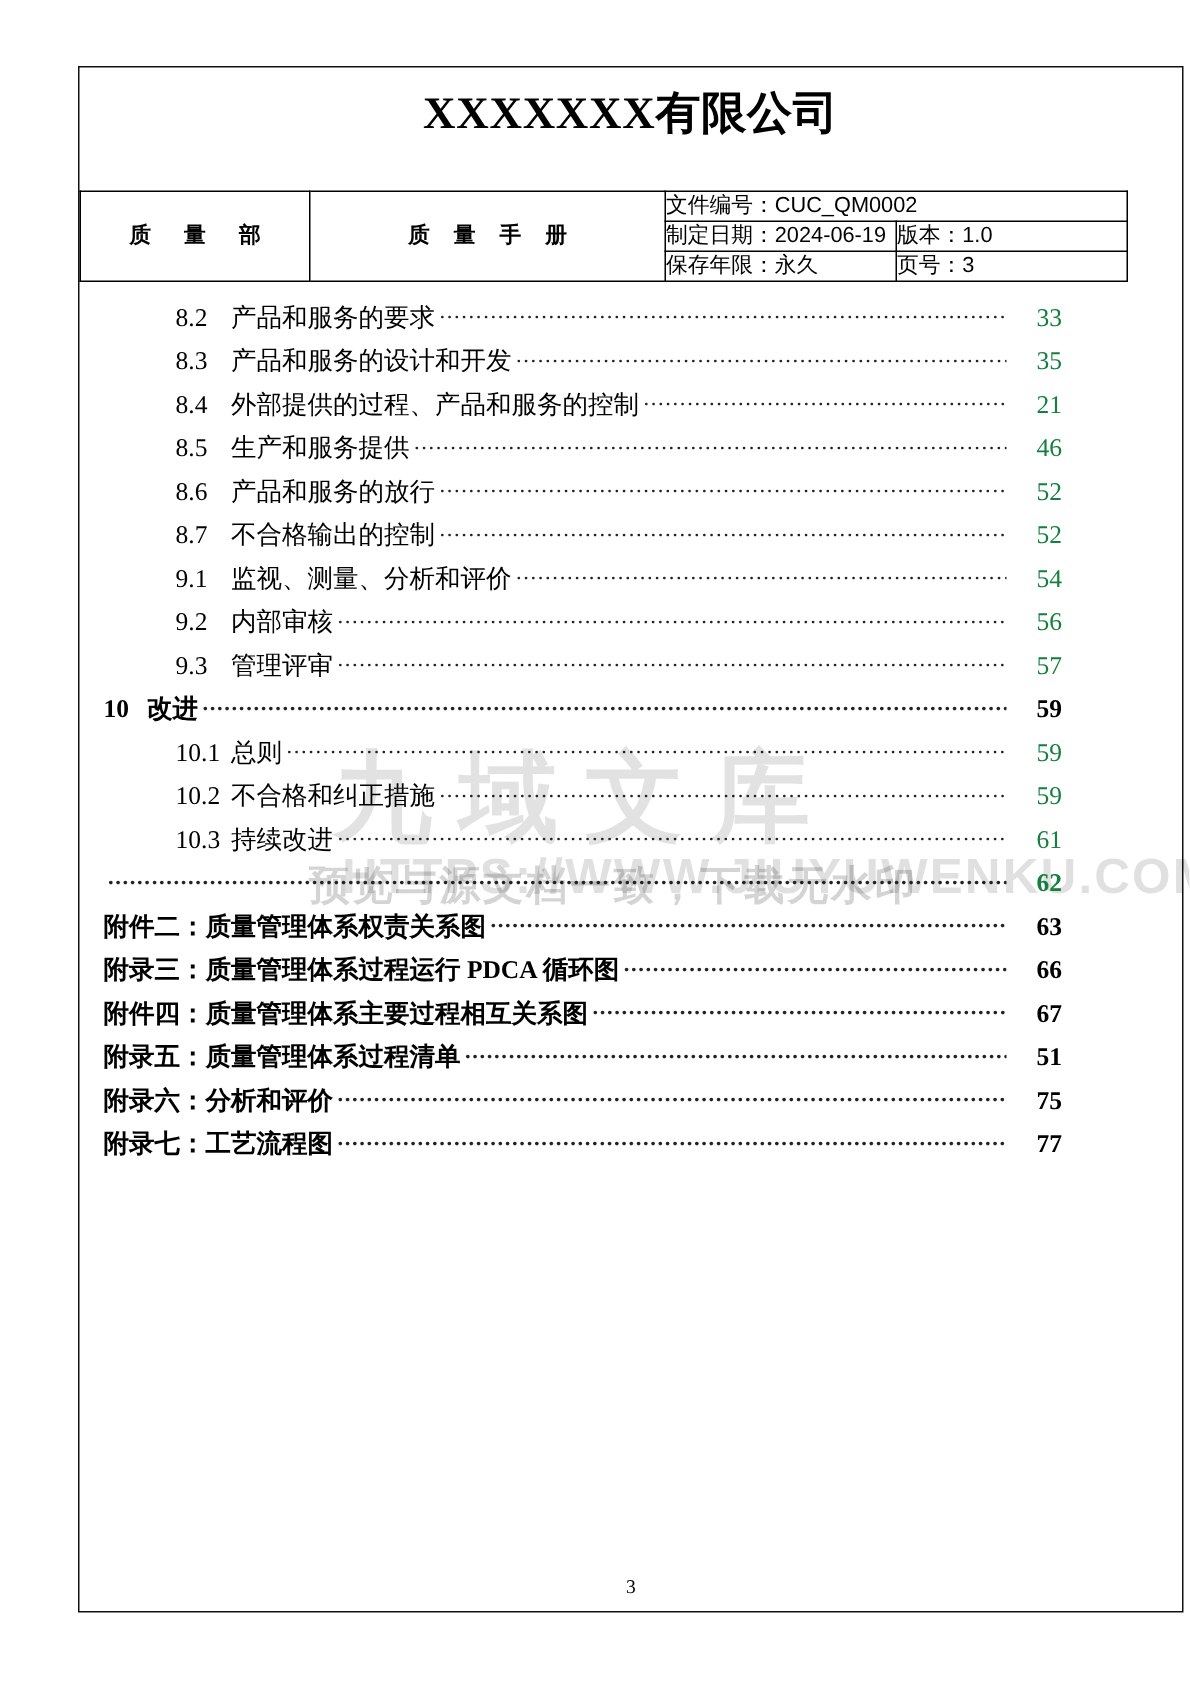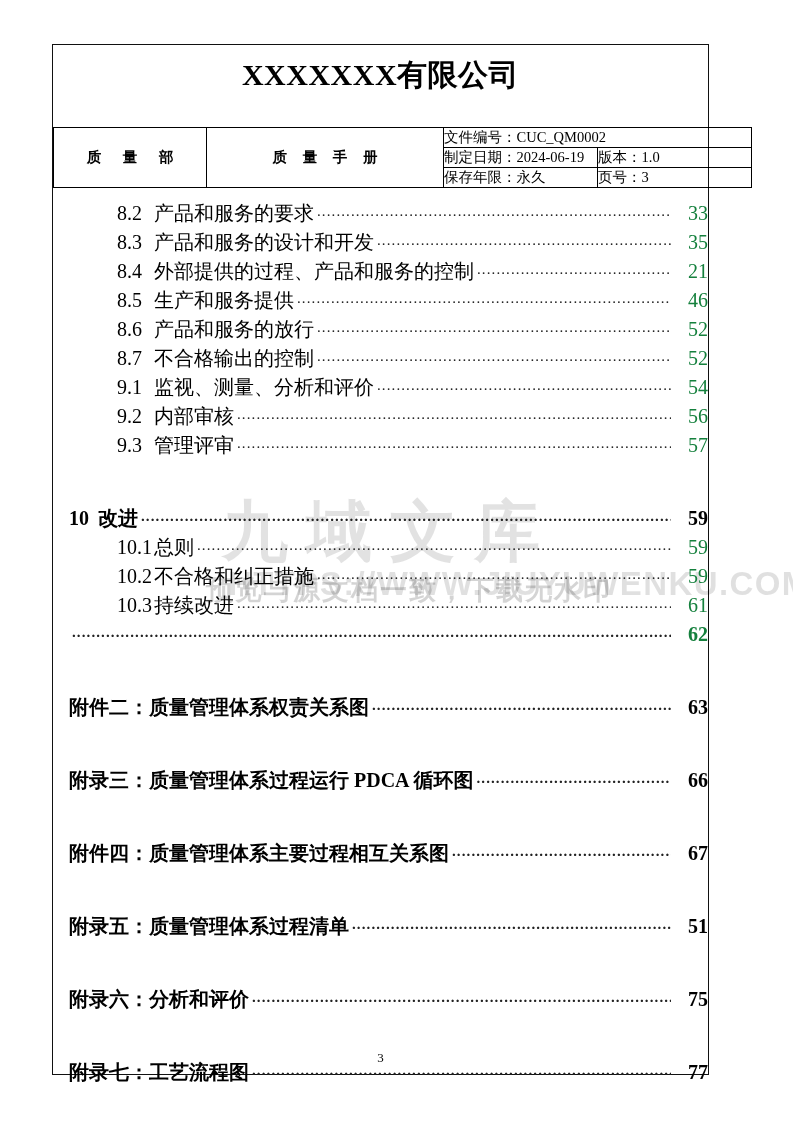--- a/index.html
+++ b/index.html
@@ -14,21 +14,21 @@
     overflow: hidden;
     font-family: "Liberation Serif", "DejaVu Serif", serif;
     color: #000000;
   }
 
   
   #page-frame {
     position: absolute;
     left: 52px;
     top: 44px;
-    width: 657px;
+    width: 737px;
     height: 1031px;
     border: 1.6px solid #111;
     box-sizing: border-box;
     padding-left: 48px;
   }
 
   
   #company-title {
     position: absolute;
     left: 0;
@@ -50,21 +50,21 @@
     width: 699px;
     border-collapse: collapse;
     table-layout: fixed;
   }
   #header-table td {
     border: 1px solid #000;
     font-size: 14.5px;
     padding: 0;
     vertical-align: middle;
     line-height: 1.0;
-    font-family: Liberation Serif, serif;
+    font-family: Liberation Sans, sans-serif;
   }
   td.dept-cell {
     width: 152px;
     text-align: center;
     font-weight: 700;
     font-size: 15px;
     letter-spacing: 9px;
     text-indent: 9px;
   }
   td.manual-cell {
@@ -88,21 +88,21 @@
   #toc {
     position: absolute;
     left: 0px;
     top: 155px;
     width: 699px;
   }
   .toc-row {
     display: flex;
     align-items: baseline;
     height: 29px;
-    font-size: 20px;
+    font-size: 17px;
     white-space: nowrap;
   }
   .toc-num {
     flex: 0 0 auto;
     text-align: left;
   }
   .toc-label {
     flex: 0 0 auto;
     padding-left: 7px;
   }
@@ -130,21 +130,21 @@
     width: 34px;
     text-align: right;
     padding-right: 44px;
   }
 
   
   .lvl-sub  { padding-left: 64px; }
   .lvl-main { padding-left: 16px; font-weight: 700; }
   .lvl-appx { padding-left: 16px; font-weight: 700; }
 
-  .bold     { font-weight: 700; margin-top: 44px; }
+  .bold     { font-weight: 700; }
   .light    { color: #15803d; }
 
   .lvl-sub .toc-num  { width: 30px; }
   .lvl-main .toc-num { width: 22px; }
   .lvl-appx .toc-num { width: 0px; }
   .lvl-appx .toc-label { padding-left: 0; }
 
   
   #watermark {
     position: absolute;

